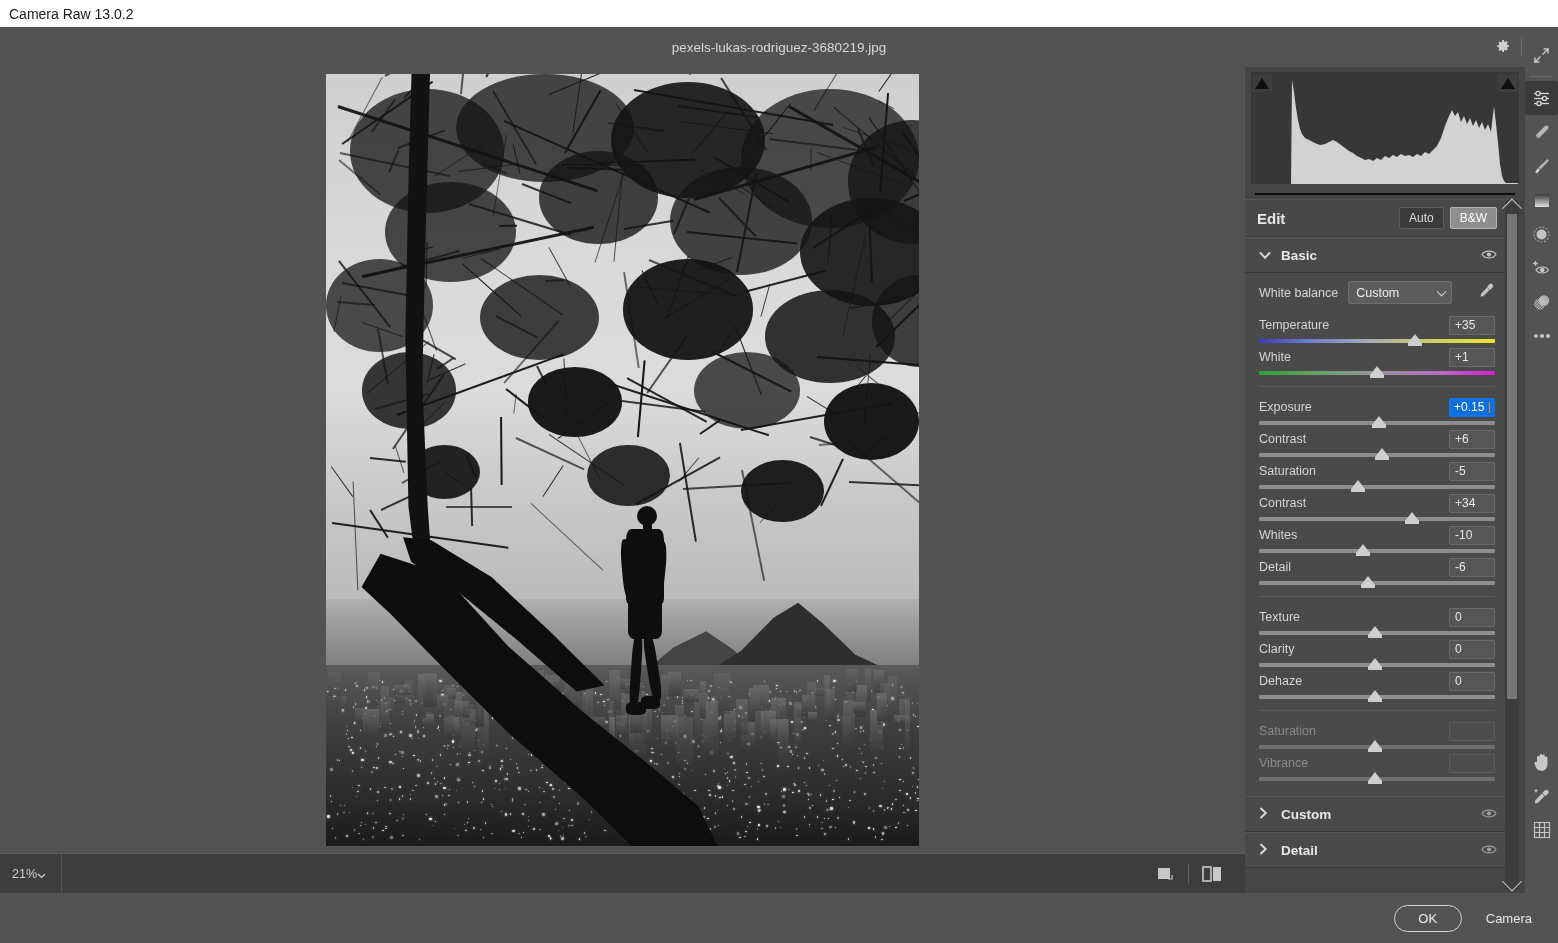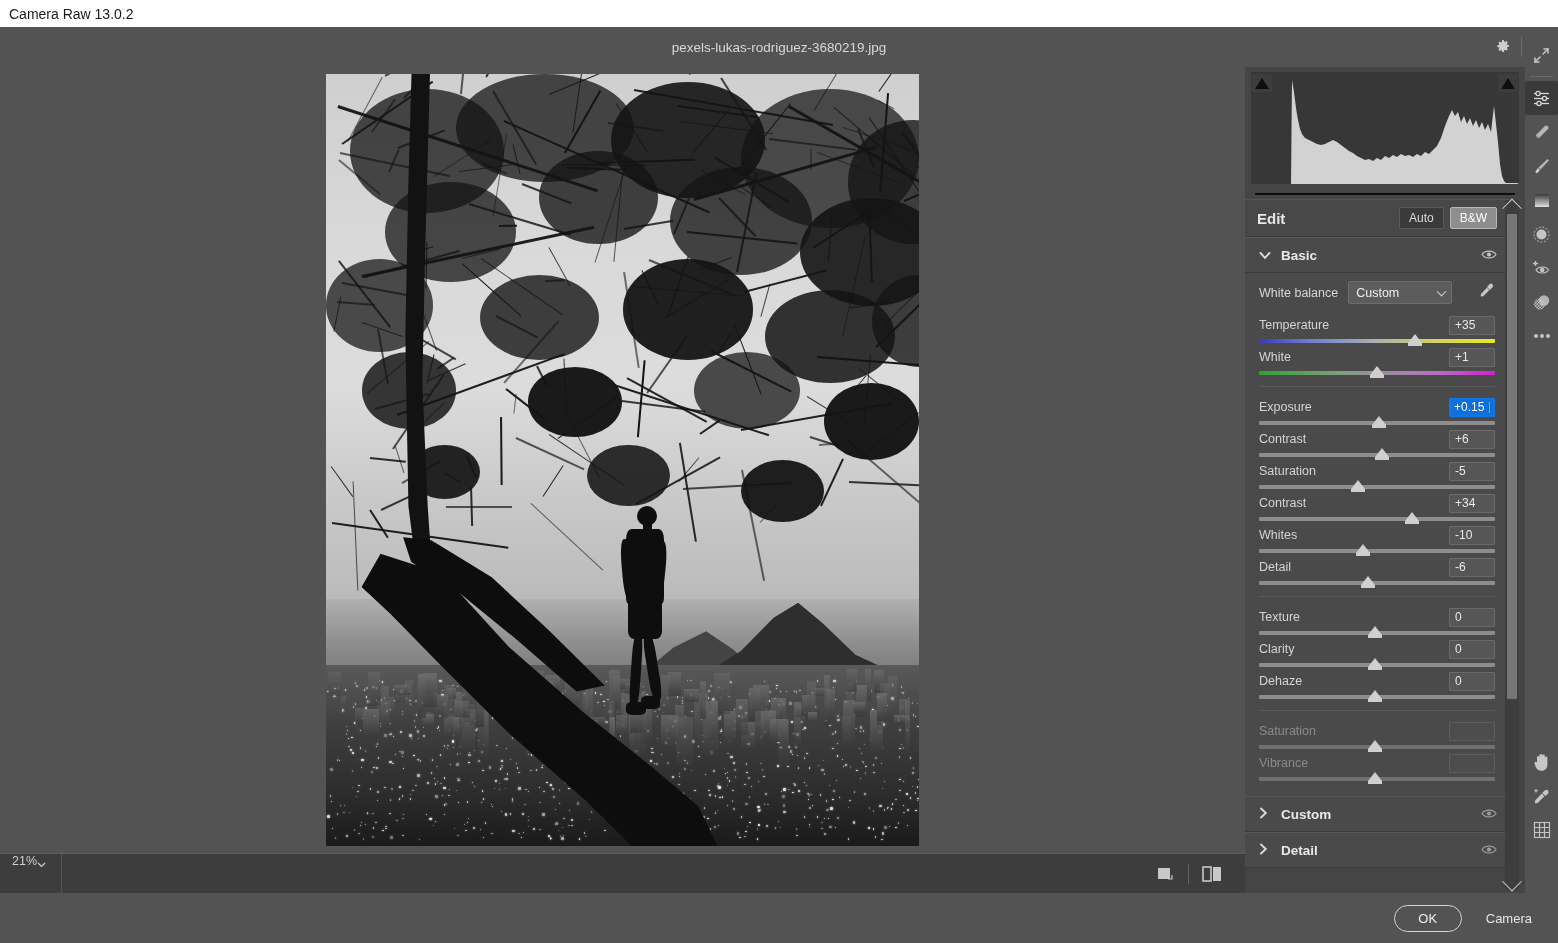--- a/index.html
+++ b/index.html
@@ -93,21 +93,21 @@
   .p-twig { position: absolute; background: #141414; transform-origin: left center; }
   .p-figure { position: absolute; background: #0e0e0e; }
 
   
   .canvasbar {
     position: absolute; left: 0; top: 853px; width: 1245px; height: 40px;
     background: #3d3d3d; border-top: 1px solid #5e5e5e;
     display: flex; align-items: center;
   }
   .zoombox {
-    width: 62px; height: 40px; display: flex; align-items: flex-start; 
+    width: 62px; height: 40px; display: flex; align-items: center; 
     padding-left: 12px; border-right: 1px solid #535353; cursor: pointer;
   }
   .zoombox .zv { color: #cfcfcf; font-size: 12.5px; }
   .canvasbar-right {
     margin-left: auto; display: flex; align-items: center; gap: 0; padding-right: 14px;
   }
   .cbtn { width: 38px; height: 40px; display:flex; align-items:center; justify-content:center; cursor:pointer; }
   .cbar-sep { width:1px; height:20px; background:#616161; margin: 0 4px; }
 
   

